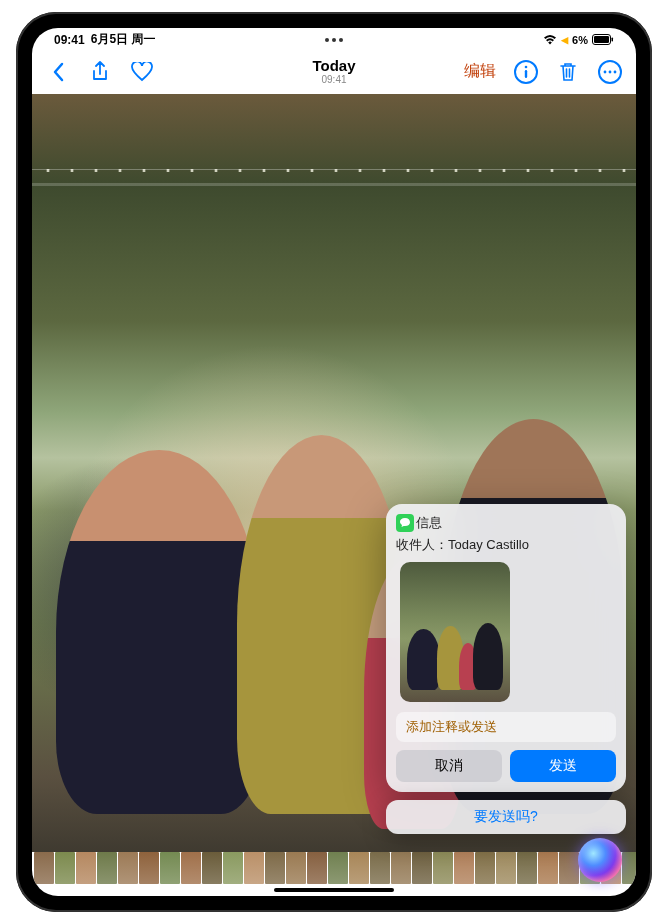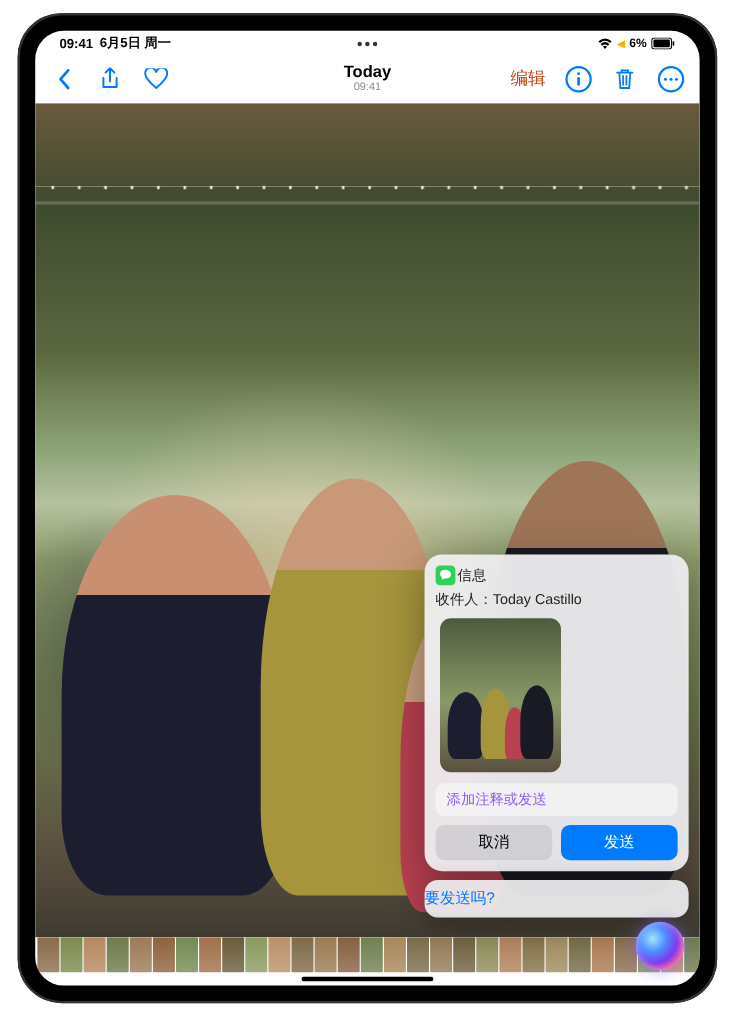--- a/index.html
+++ b/index.html
@@ -170,21 +170,21 @@
     .mp1 { left: 6%; width: 30%; height: 44%; background:#1d1d30; }
     .mp2 { left: 34%; width: 24%; height: 46%; background:#a6953d; }
     .mp3 { left: 54%; width: 16%; height: 34%; background:#b84050; }
     .mp4 { left: 66%; width: 28%; height: 48%; background:#1a1a24; }
     .comment-input {
       width: 100%;
       height: 30px;
       background: rgba(255,255,255,0.5);
       border-radius: 8px;
       padding: 6px 10px;
-      color: #8b5cf6;
+      color: #a16207;
       font-size: 13px;
       margin-bottom: 8px;
       display: flex; align-items: center;
     }
     .btn-row { display: flex; gap: 8px; }
     .btn {
       flex: 1;
       height: 32px;
       border-radius: 8px;
       display: flex; align-items: center; justify-content: center;
@@ -193,21 +193,21 @@
     .btn-cancel { background: rgba(200,200,205,0.7); color: #000; }
     .btn-send { background: #007aff; color: #fff; font-weight: 500; }
     .siri-confirm {
       position: absolute;
       right: 10px;
       bottom: 62px;
       width: 240px;
       height: 34px;
       background: rgba(238,238,240,0.93);
       border-radius: 12px;
-      display: flex; align-items: center; 
+      display: flex; align-items: center; justify-content: center;
       color: #007aff;
       font-size: 14px;
       z-index: 150;
       box-shadow: 0 6px 24px rgba(0,0,0,0.3);
     }
     
     .siri-orb {
       position: absolute;
       right: 14px; bottom: 14px;
       width: 44px; height: 44px;

